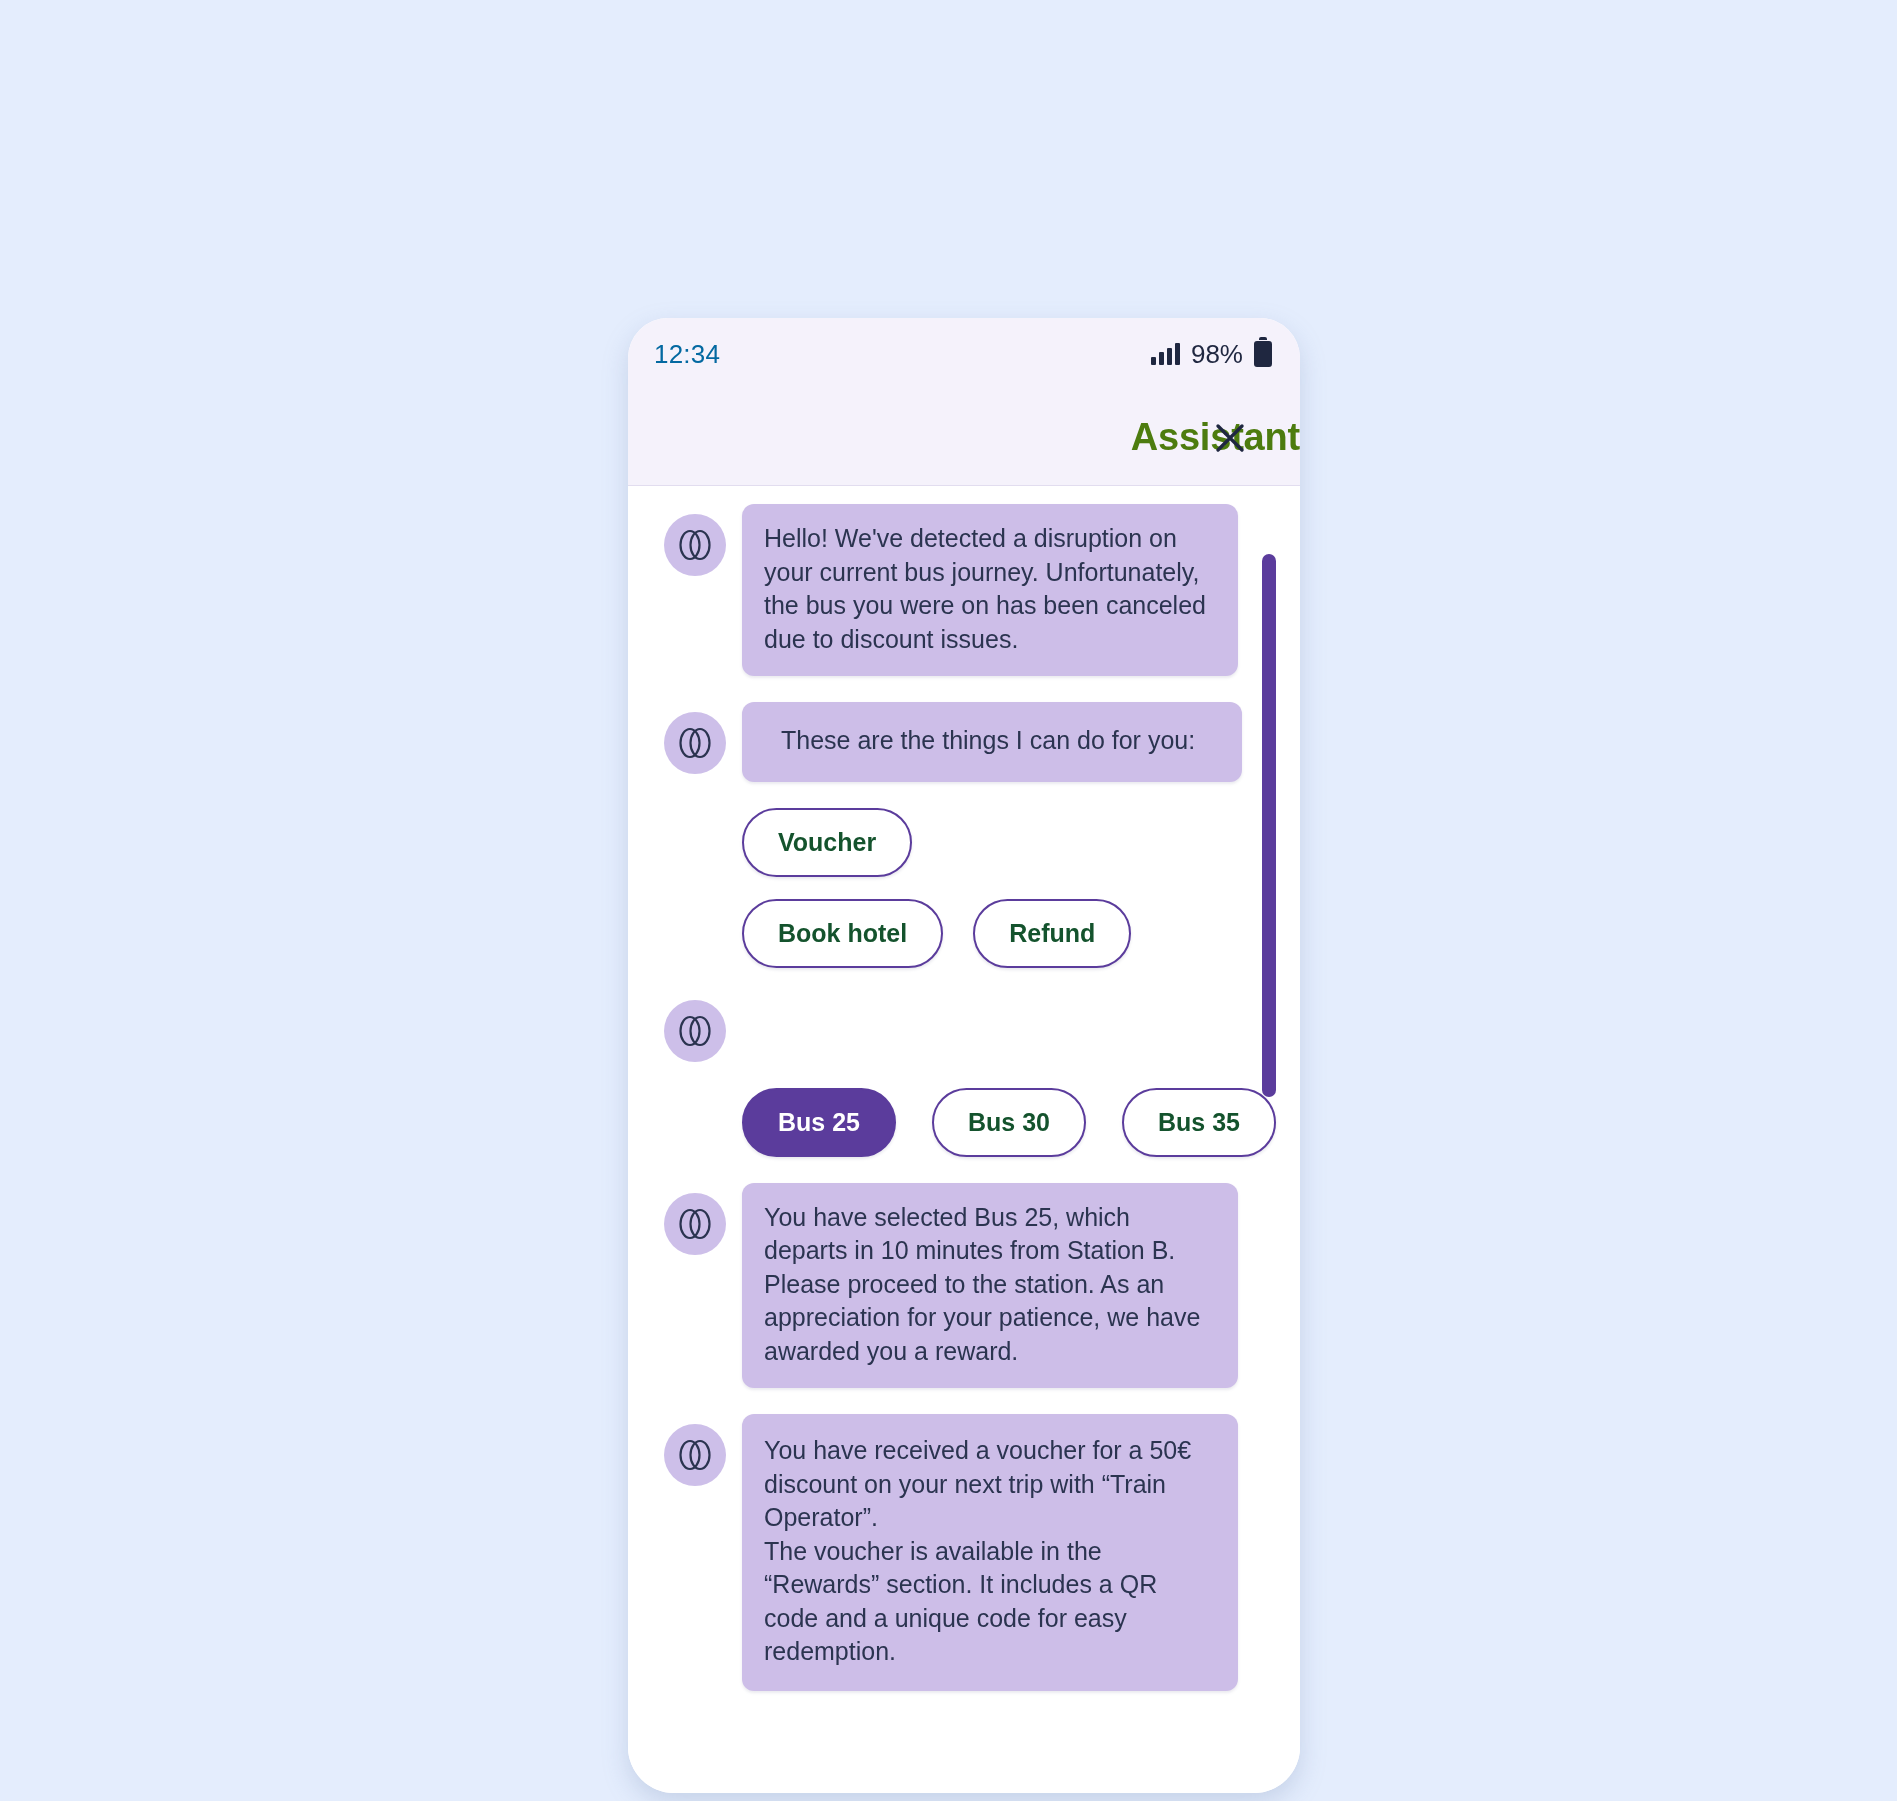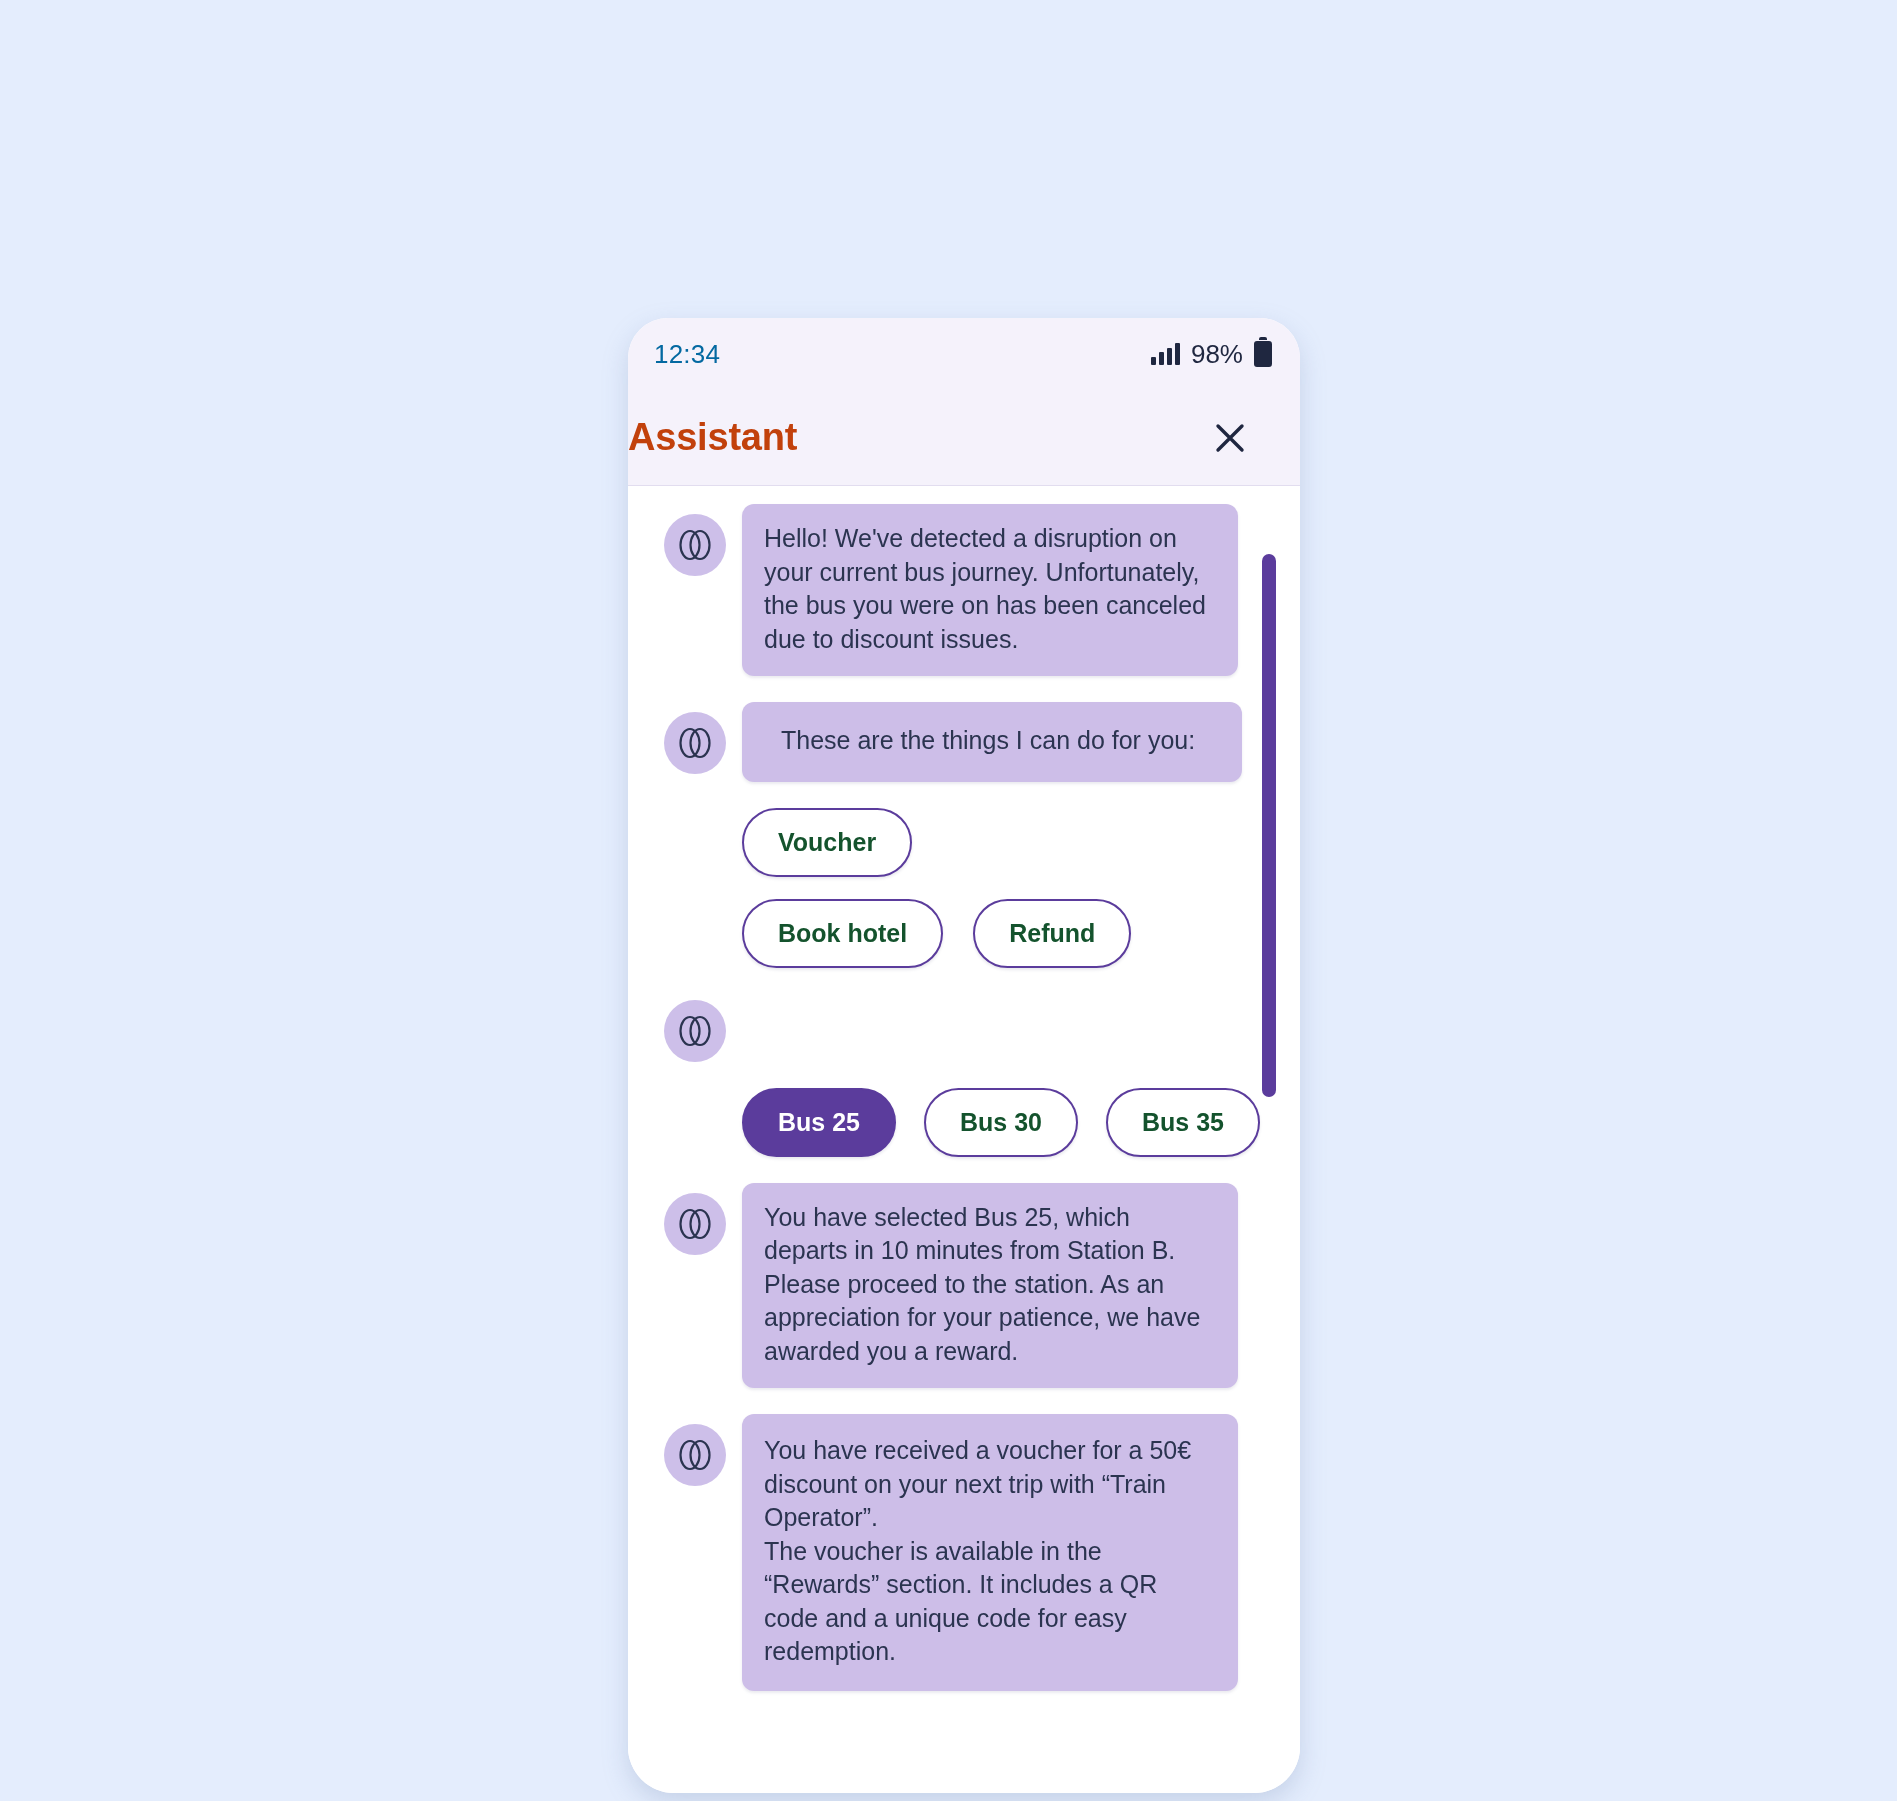--- a/index.html
+++ b/index.html
@@ -96,24 +96,24 @@
     background: #f5f2fb;
     display: flex;
     align-items: center;
     position: relative;
     flex: 0 0 auto;
     border-bottom: 1px solid #e2ddef;
   }
   .appbar-title {
     position: absolute;
     left: 0; right: 0;
-    text-align: left;
+    text-align: right;
     font-size: 38px;
     font-weight: bold;
-    color: #c2410c;
+    color: #4d7c0f;
     letter-spacing: -0.2px;
   }
   .close-btn {
     position: absolute;
     right: 48px;
     width: 44px; height: 44px;
     display: flex;
     align-items: center;
     justify-content: center;
     cursor: pointer;
@@ -179,21 +179,21 @@
   .bubble.single { padding: 22px 22px 24px 39px; }
 
   
   .chips-row {
     display: flex;
     gap: 30px;
     padding-left: 114px;
     margin-bottom: 22px;
     flex-wrap: wrap;
   }
-  .chips-row.bus { gap: 28px; margin-bottom: 26px; }
+  .chips-row.bus { gap: 36px; margin-bottom: 26px; }
   .chip {
     border-radius: 42px;
     padding: 18px 34px;
     font-size: 25px;
     font-weight: bold;
     cursor: pointer;
     white-space: nowrap;
     background: #ffffff;
     border: 2px solid #5b3c9c;
     color: #14532d;

